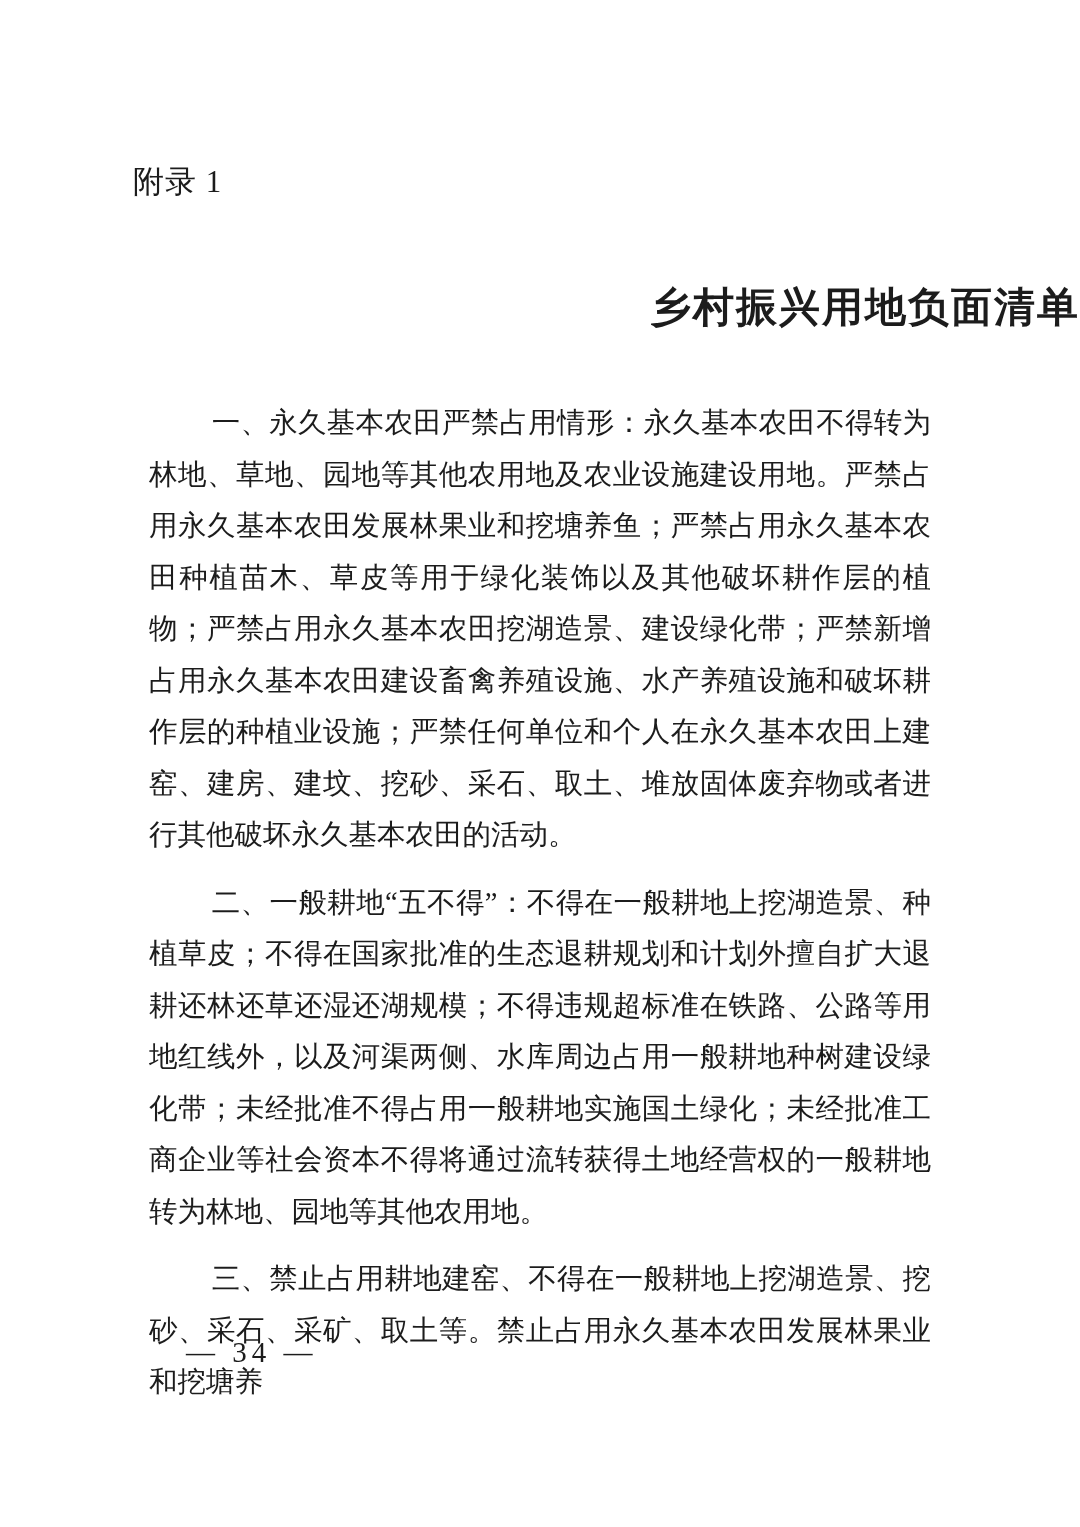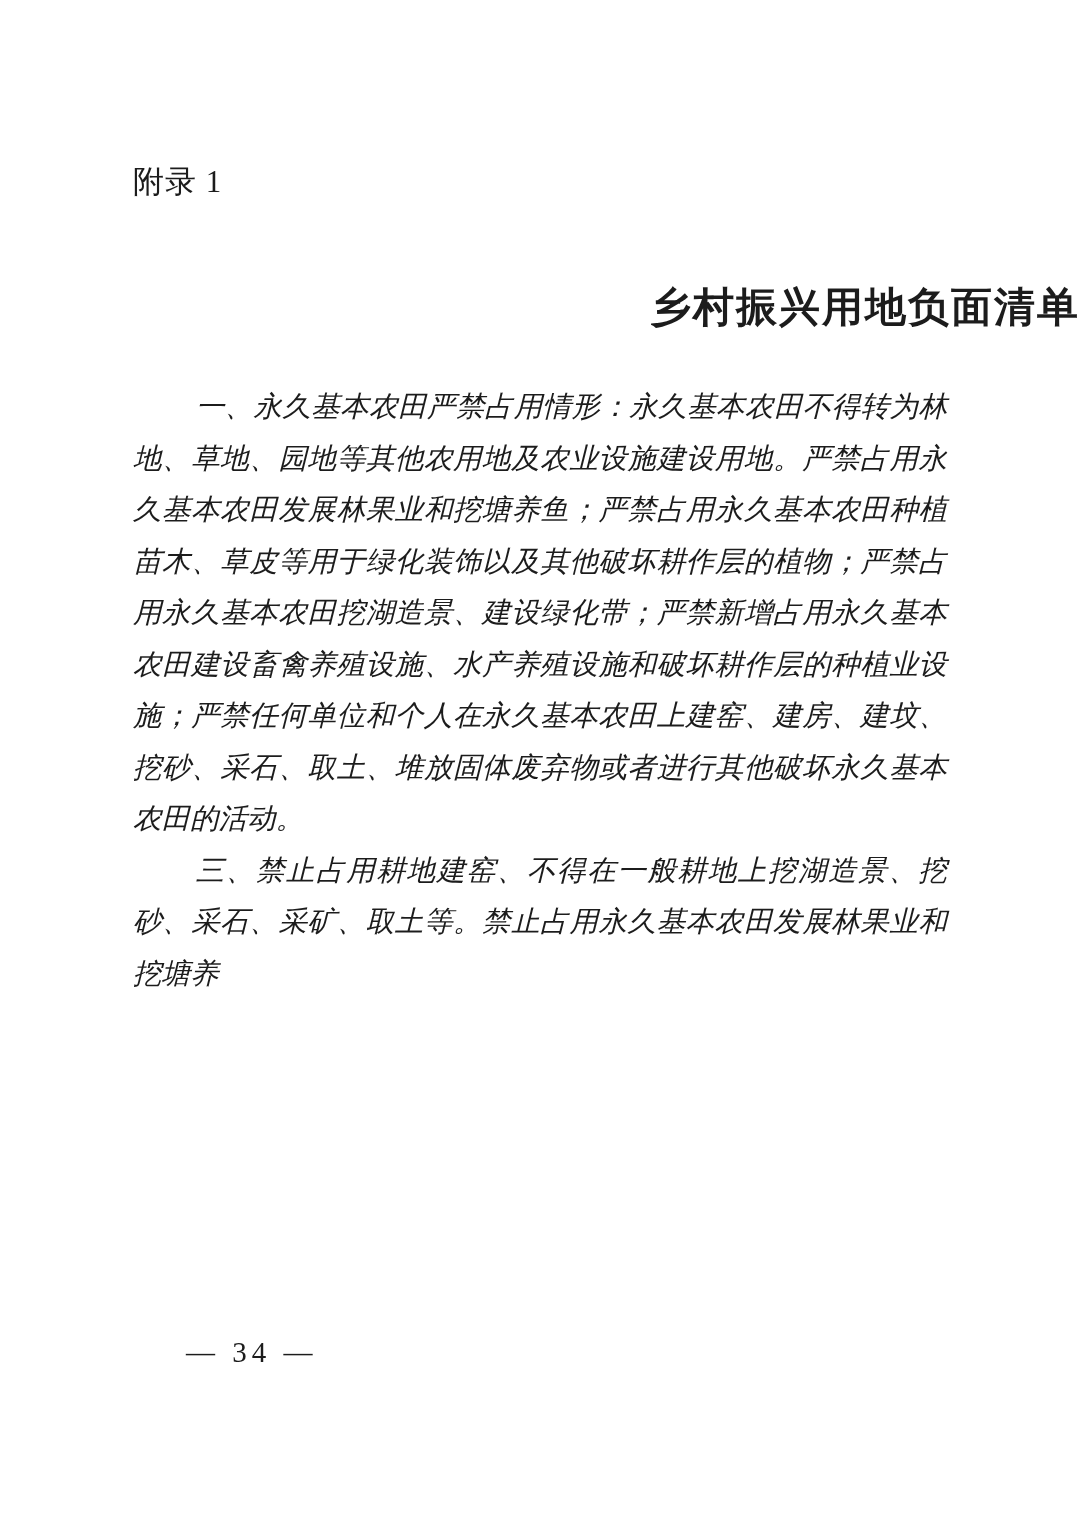--- a/index.html
+++ b/index.html
@@ -44,24 +44,23 @@
     position: absolute;
     left: 133px;
     top: 381px;
     width: 814px;
     font-size: 28.5px;
     line-height: 51.5px;
     text-align: justify;
     text-justify: inter-character;
   }
   .doc-body p {
-    margin: 0;
+    margin: 16px;
     padding: 0;
     text-indent: 2.2em;
-    font-style: italic;
   }
   .page-number {
     position: absolute;
     left: 138px;
     top: 1336px;
     font-size: 29px;
     letter-spacing: 5px;
     white-space: pre;
     margin-left: 48px;
   }
@@ -70,18 +69,19 @@
 <body>
 
 <div class="page">
 
   <div class="appendix-label">附录 1</div>
 
   <h1 class="doc-title">乡村振兴用地负面清单</h1>
 
   <div class="doc-body">
     <p>一、永久基本农田严禁占用情形：永久基本农田不得转为林地、草地、园地等其他农用地及农业设施建设用地。严禁占用永久基本农田发展林果业和挖塘养鱼；严禁占用永久基本农田种植苗木、草皮等用于绿化装饰以及其他破坏耕作层的植物；严禁占用永久基本农田挖湖造景、建设绿化带；严禁新增占用永久基本农田建设畜禽养殖设施、水产养殖设施和破坏耕作层的种植业设施；严禁任何单位和个人在永久基本农田上建窑、建房、建坟、挖砂、采石、取土、堆放固体废弃物或者进行其他破坏永久基本农田的活动。</p>
+    <p>二、一般耕地“五不得”：不得在一般耕地上挖湖造景、种植草皮；不得在国家批准的生态退耕规划和计划外擅自扩大退耕还林还草还湿还湖规模；不得违规超标准在铁路、公路等用地红线外，以及河渠两侧、水库周边占用一般耕地种树建设绿化带；未经批准不得占用一般耕地实施国土绿化；未经批准工商企业等社会资本不得将通过流转获得土地经营权的一般耕地转为林地、园地等其他农用地。</p>
     <p>三、禁止占用耕地建窑、不得在一般耕地上挖湖造景、挖砂、采石、采矿、取土等。禁止占用永久基本农田发展林果业和挖塘养</p>
   </div>
 
   <div class="page-number">— 34 —</div>
 
 </div>
 
 </body></html>

